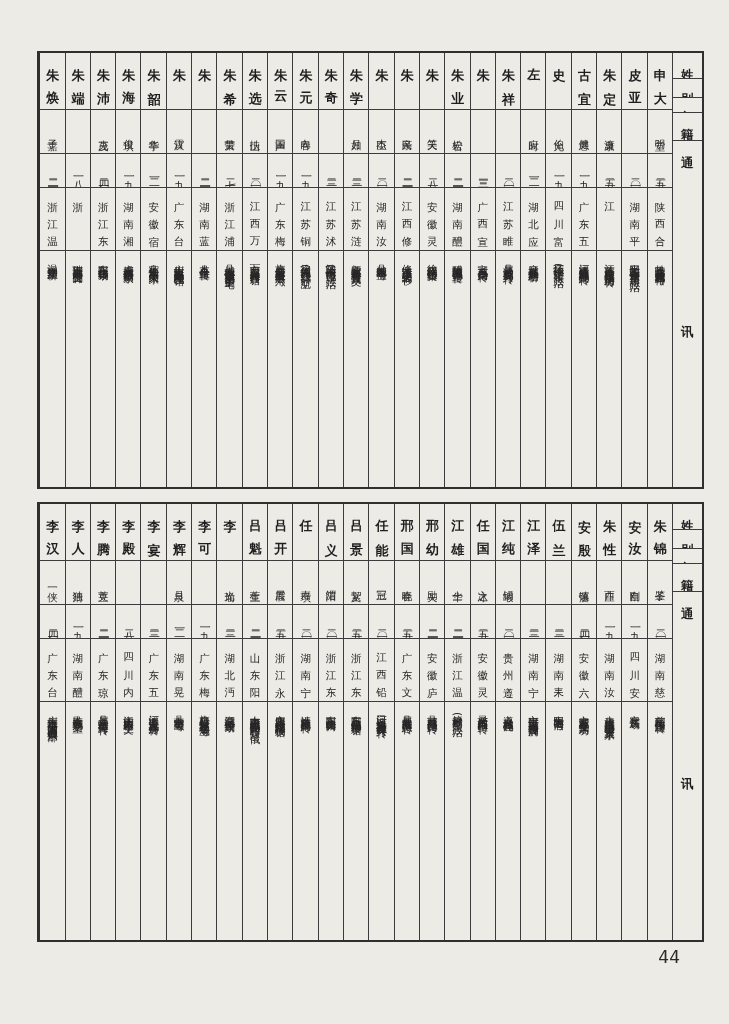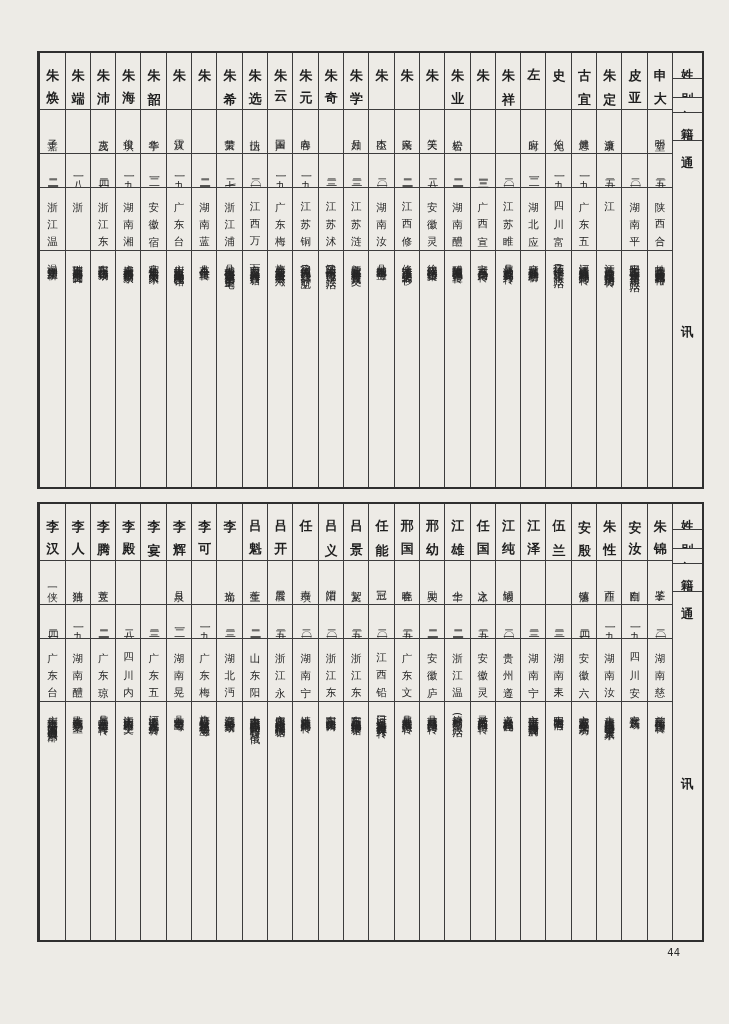--- a/index.html
+++ b/index.html
@@ -47,21 +47,21 @@
   .center .vt{align-self:center;letter-spacing:1px;}
   .top .vt{align-self:flex-start;letter-spacing:1px;}
   .name-cell .vt{font-weight:bold;font-size:13px;}
   .zi-cell .vt{font-size:10.5px;color:#2a2a2a;}
   .age-cell .vt{font-size:11px;}
   .native-cell .vt{font-size:10.5px;}
   .addr-cell .vt{font-size:10.5px;color:#262626;}
   .hdr .cell .vt{font-weight:bold;font-size:12.5px;}
   .page-number{
     position:absolute;top:947px;right:49px;
-    font-size:10px;color:#2b2b2b;
+    font-size:17px;color:#2b2b2b;
     font-family:"DejaVu Sans","Liberation Sans",sans-serif;
   }
 </style>
 </head>
 <body>
 
 <div class="page">
   <div class="roster" id="table1">
       <div class="col hdr">
         <div class="cell r-name fill hdr-cell">

